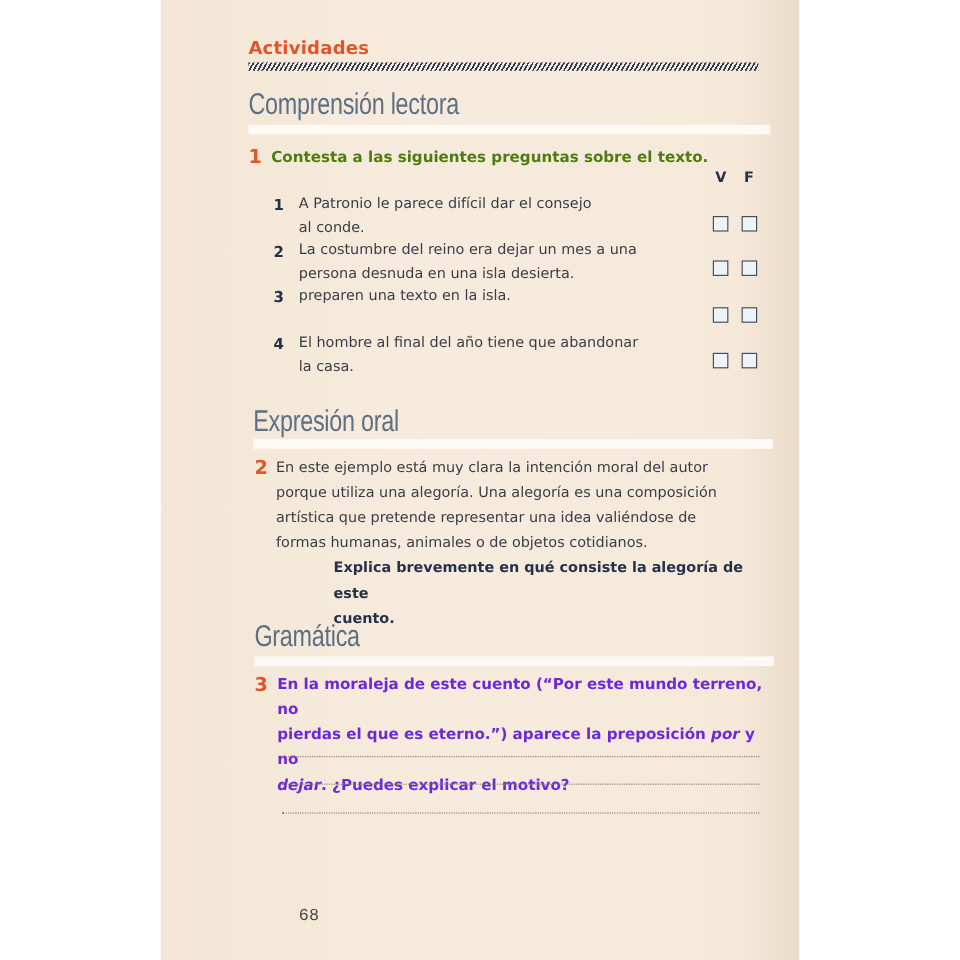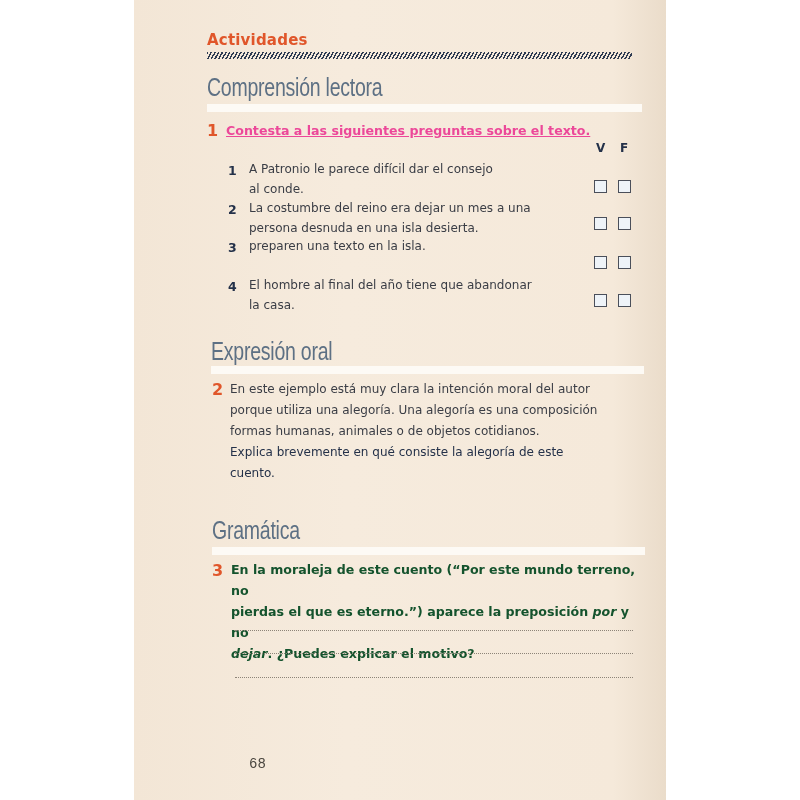--- a/index.html
+++ b/index.html
@@ -9,31 +9,31 @@
           background:linear-gradient(90deg,#f3e6d6 0%,#f6ebdd 40%,#f5e9da 90%,#eadcca 100%); }
   .abs { position:absolute; }
   .activities { left:207px; top:31px; font-family:"DejaVu Sans", sans-serif; font-weight:bold;
                 font-size:15px; color:#e0562a; letter-spacing:0.2px; }
   .hatch { left:207px; top:52px; width:425px; height:7px;
            background:repeating-linear-gradient(120deg,#2e3b52 0px,#2e3b52 1.4px,transparent 1.4px,transparent 3.2px); }
   .section-title { font-family:"Liberation Sans", sans-serif; font-size:25px; color:#5d7084;
                    transform:scaleX(0.78); transform-origin:left center; letter-spacing:-0.3px; }
   .bar { height:8px; background:#fdfaf5; }
   .qnum { font-family:"DejaVu Sans", sans-serif; font-weight:bold; color:#e0562a; font-size:16px; }
-  .qtext { font-family:"DejaVu Sans", sans-serif; font-size:12.6px; color:#ec4899; line-height:20px;text-decoration:underline; }
+  .qtext { font-family:"DejaVu Sans", sans-serif; font-size:12.6px; color:#4d7c0f; line-height:20px; }
   .bold { font-weight:bold; }
   .item-num { font-family:"DejaVu Sans", sans-serif; font-weight:bold; font-size:12.5px; color:#243149; }
   .item-text { font-family:"DejaVu Sans", sans-serif; font-size:12px; color:#3a3d45; line-height:19.5px; width:340px; }
   .para { font-family:"DejaVu Sans", sans-serif; font-size:12px; color:#3a3d45; line-height:21px; width:415px; }
-  .para .strong { font-weight:normal; color:#243149; }
+  .para .strong { font-weight:bold; color:#243149;margin-left:48px; }
   .vf { font-family:"DejaVu Sans", sans-serif; font-weight:bold; font-size:12px; color:#243149; }
   .cb { width:11px; height:11px; border:1.4px solid #4a4f5a; background:#eef3f8; box-sizing:content-box; }
   .dots { left:235px; width:398px; height:0; border-top:1.5px dotted #8d8478; }
   .pagenum { left:249px; top:756px; font-family:Liberation Mono, monospace; font-size:14px; color:#4a463f; }
-  .q3 { font-family:"DejaVu Sans", sans-serif; font-weight:bold; font-size:12.6px; color:#14532d; line-height:21px; width:415px; }
+  .q3 { font-family:"DejaVu Sans", sans-serif; font-weight:bold; font-size:12.6px; color:#6d28d9; line-height:21px; width:415px; }
   .q3 i { font-style:italic; }
 </style>
 </head>
 <body>
 
 <div class="page"></div>
 
 <div class="abs activities">Actividades</div>
 <div class="abs hatch"></div>
 
@@ -85,20 +85,21 @@
   <div class="abs cb" style="left:618px; top:294px;"></div>
 </div>
 
 <div class="abs section-title" style="left:211px; top:337px;">Expresión oral</div>
 <div class="abs bar" style="left:211px; top:366px; width:433px;"></div>
 
 <div class="abs qnum" style="left:212px; top:380px;">2</div>
 <div class="abs para" style="left:230px; top:379px;">
   <div>En este ejemplo está muy clara la intención moral del autor</div>
   <div>porque utiliza una alegoría. Una alegoría es una composición</div>
+  <div>artística que pretende representar una idea valiéndose de</div>
   <div>formas humanas, animales o de objetos cotidianos.</div>
   <div class="strong">Explica brevemente en qué consiste la alegoría de este</div>
   <div class="strong">cuento.</div>
 </div>
 
 <div class="abs section-title" style="left:212px; top:516px;">Gramática</div>
 <div class="abs bar" style="left:212px; top:547px; width:433px;"></div>
 
 <div class="abs qnum" style="left:212px; top:561px;">3</div>
 <div class="abs q3" style="left:231px; top:559px;">

